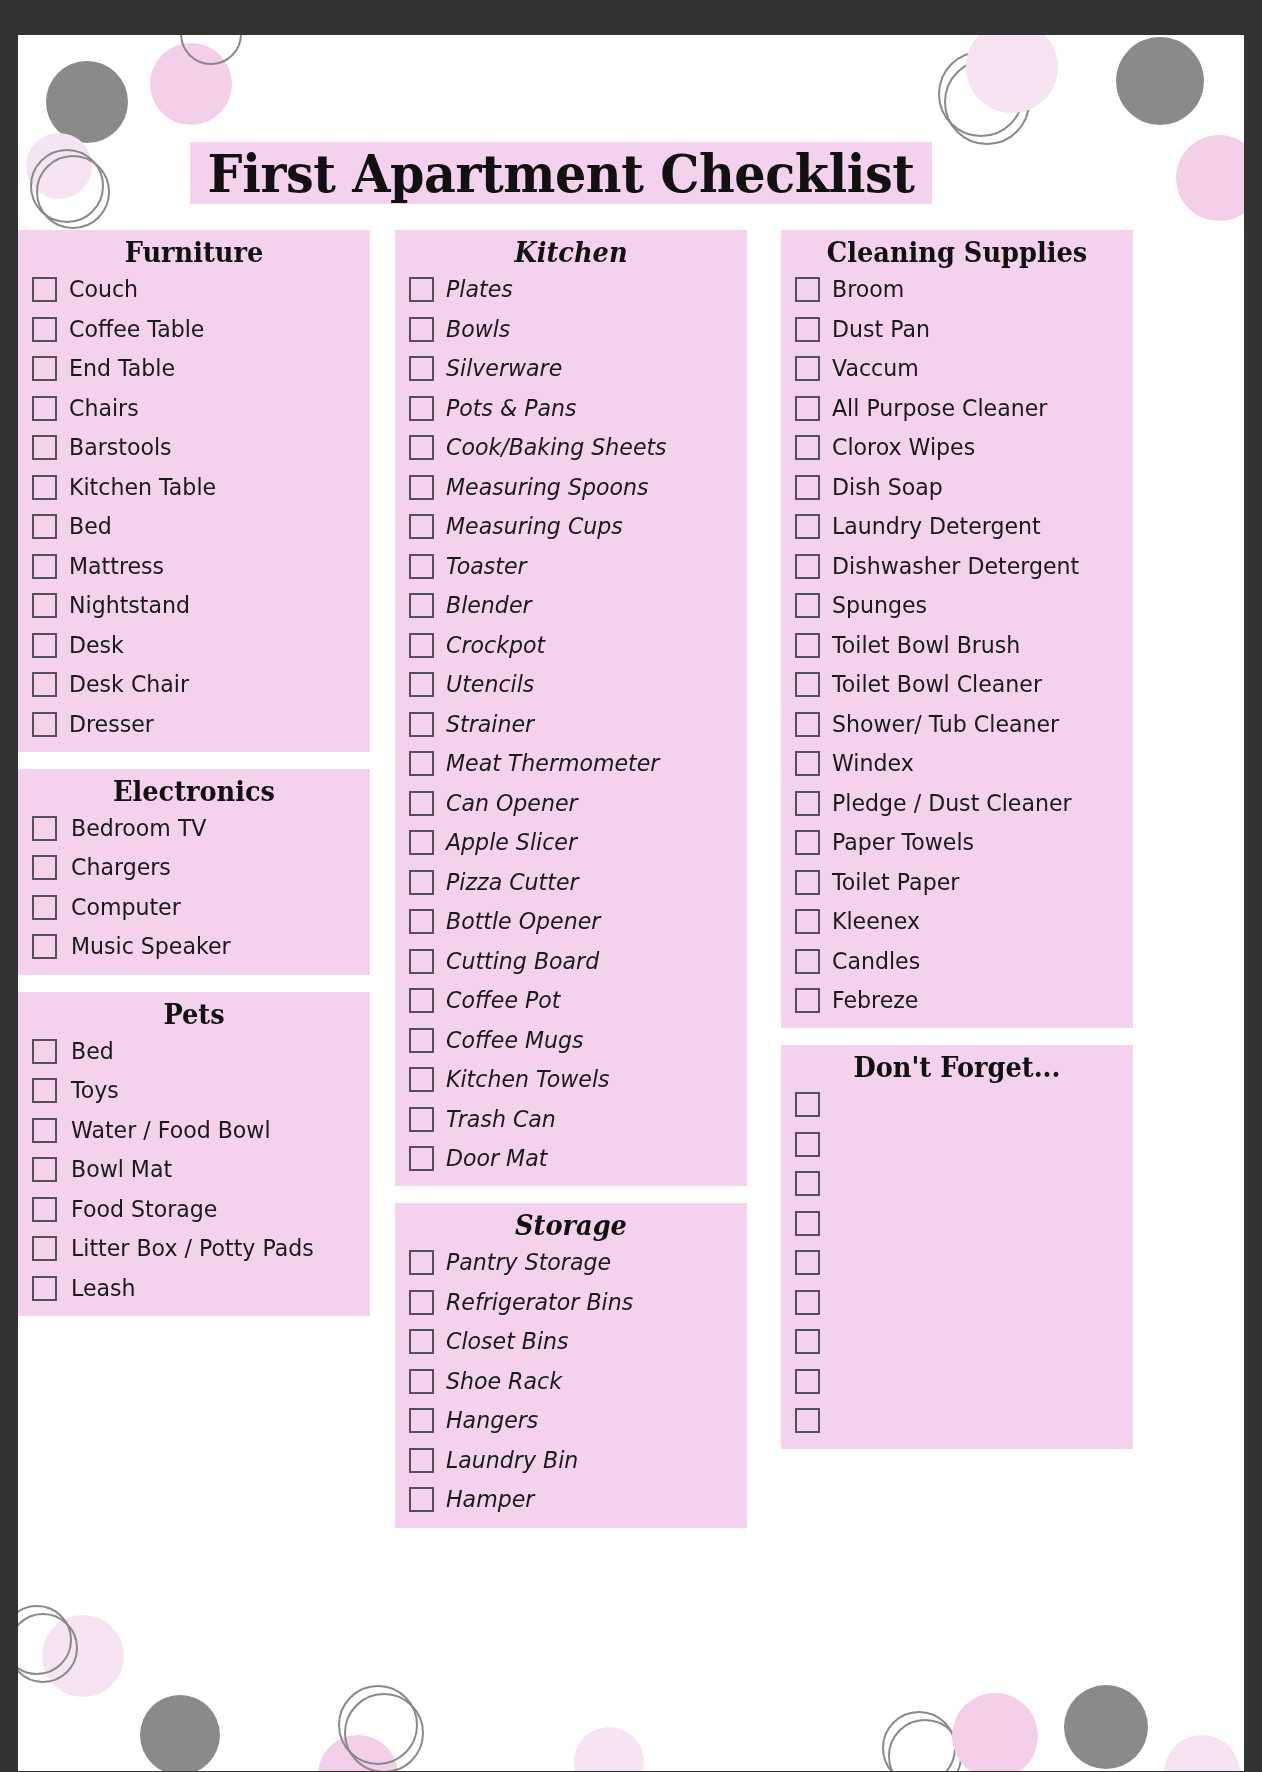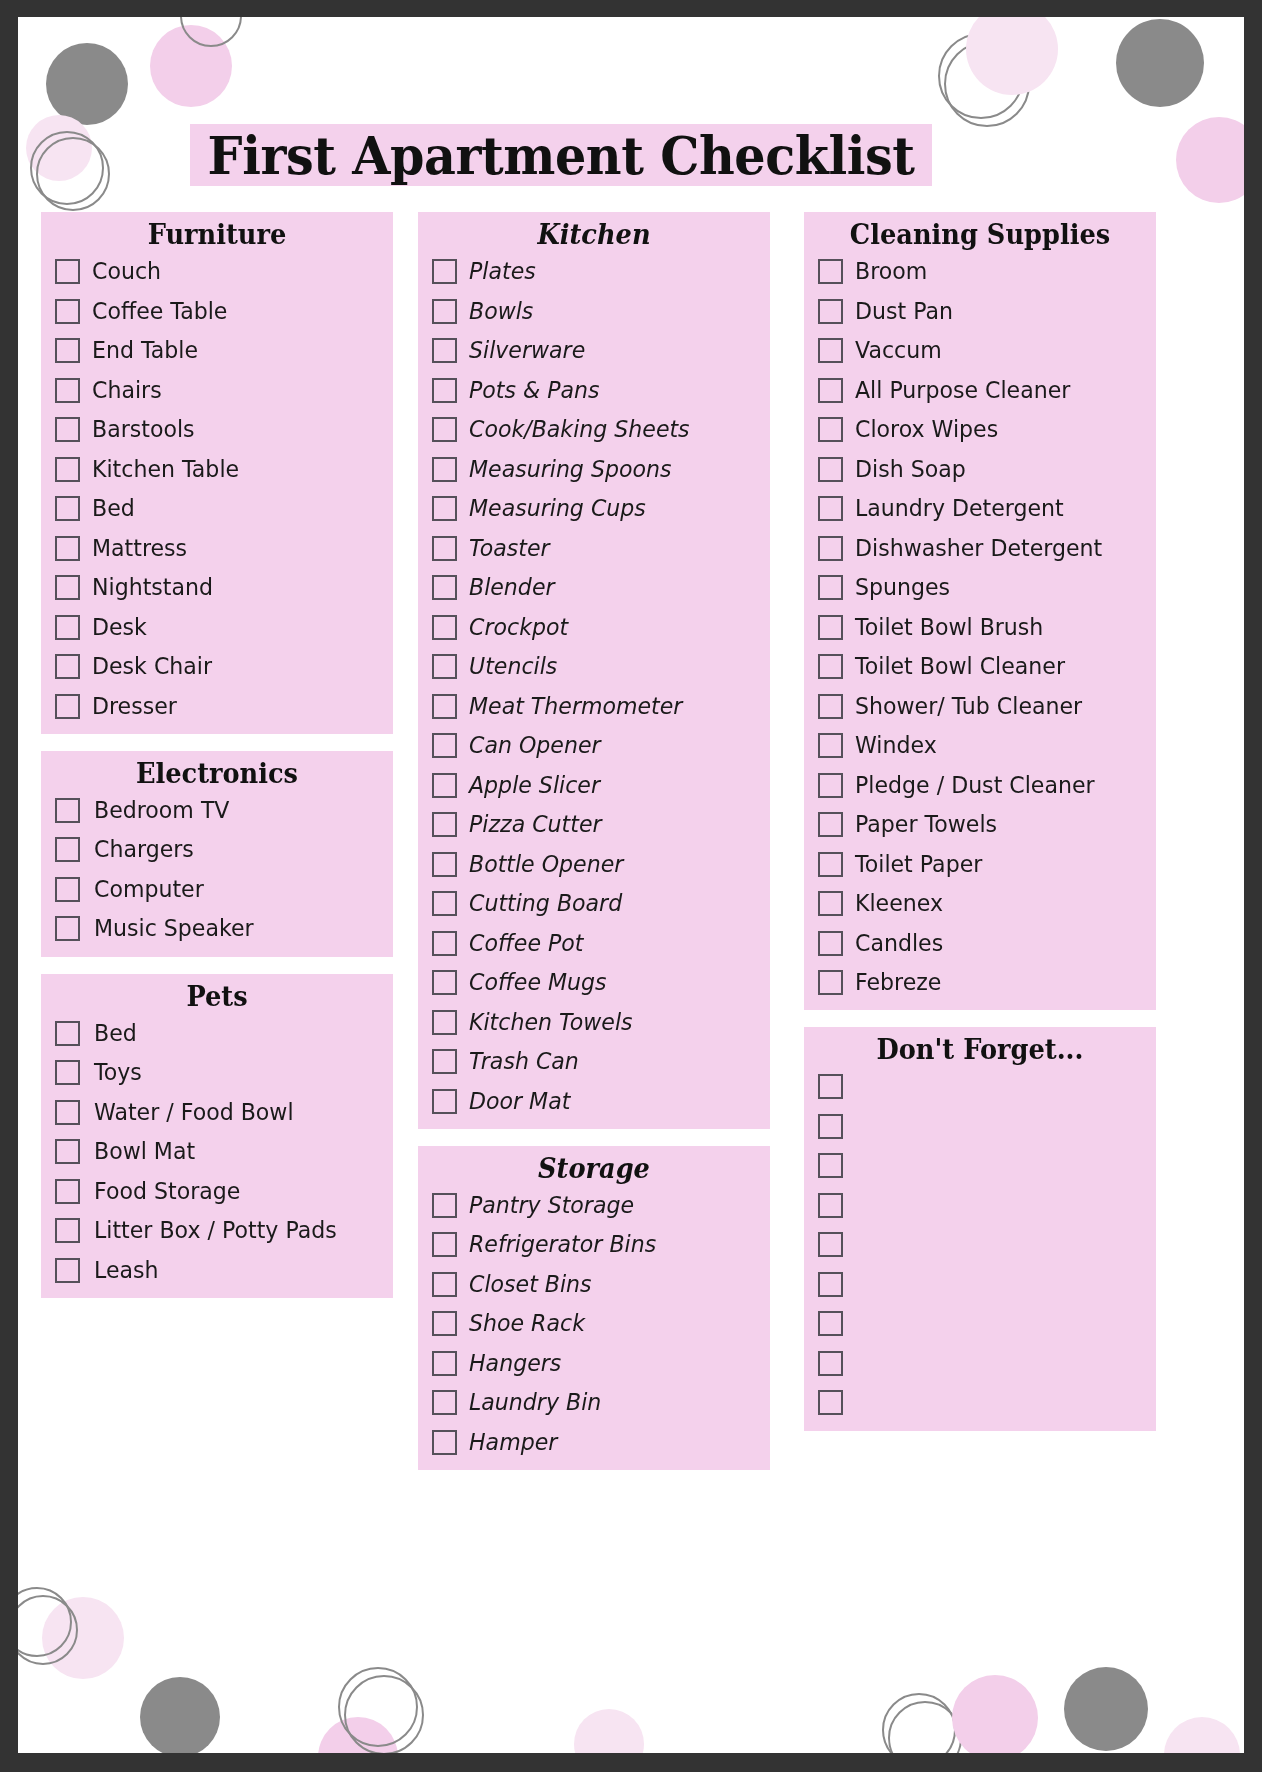--- a/index.html
+++ b/index.html
@@ -11,21 +11,21 @@
 
   body {
     background: #333333;
     font-family: "DejaVu Sans", sans-serif;
     overflow: hidden;
   }
 
   #page {
     position: absolute;
     left: 18px;
-    top: 17px;
+    top: 35px;
     width: 1226px;
     height: 1736px;
     background: #ffffff;
     overflow: hidden;
   }
 
   
   .deco {
     position: absolute;
     border-radius: 50%;
@@ -74,21 +74,21 @@
     width: 1226px;
     display: flex;
     gap: 0;
     z-index: 4;
   }
   .column {
     display: flex;
     flex-direction: column;
     gap: 17px;
   }
-  #col-1 { width: 352px; margin-left: 23px; }
+  #col-1 { width: 352px; }
   #col-2 { width: 352px; margin-left: 25px; font-style: italic; }
   #col-3 { width: 352px; margin-left: 34px; }
 
   
   .section {
     background: #f4d1ec;
     padding: 4px 0 8px 0;
   }
   .section-title {
     font-family: "DejaVu Serif", serif;
@@ -321,20 +321,24 @@
             <div class="item">
               <span class="checkbox"></span>
               <span class="item-label">Crockpot</span>
             </div>
             <div class="item">
               <span class="checkbox"></span>
               <span class="item-label">Utencils</span>
             </div>
             <div class="item">
               <span class="checkbox"></span>
+              <span class="item-label">Strainer</span>
+            </div>
+            <div class="item">
+              <span class="checkbox"></span>
               <span class="item-label">Meat Thermometer</span>
             </div>
             <div class="item">
               <span class="checkbox"></span>
               <span class="item-label">Can Opener</span>
             </div>
             <div class="item">
               <span class="checkbox"></span>
               <span class="item-label">Apple Slicer</span>
             </div>

